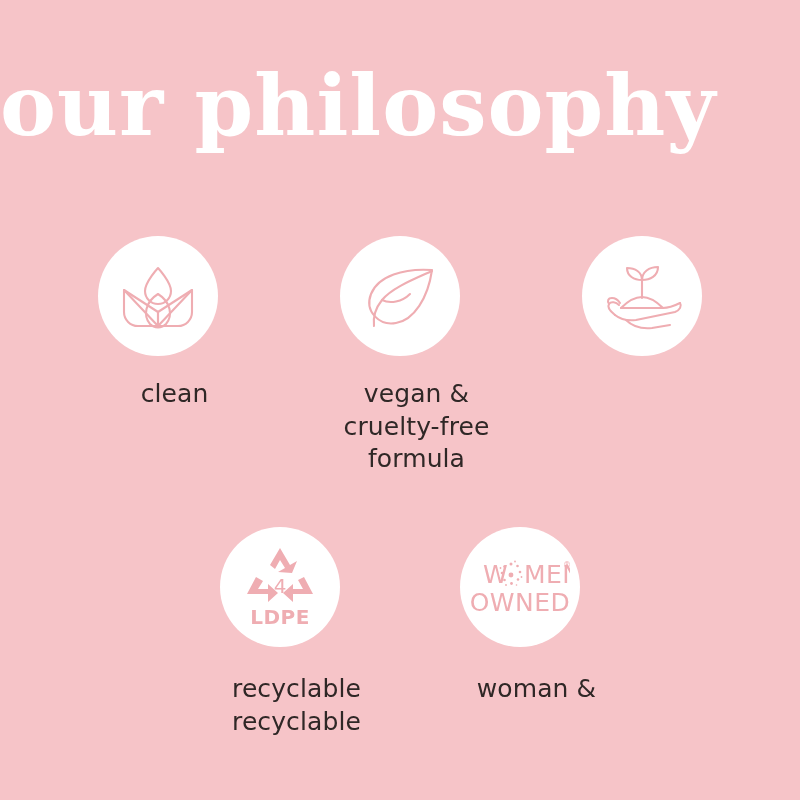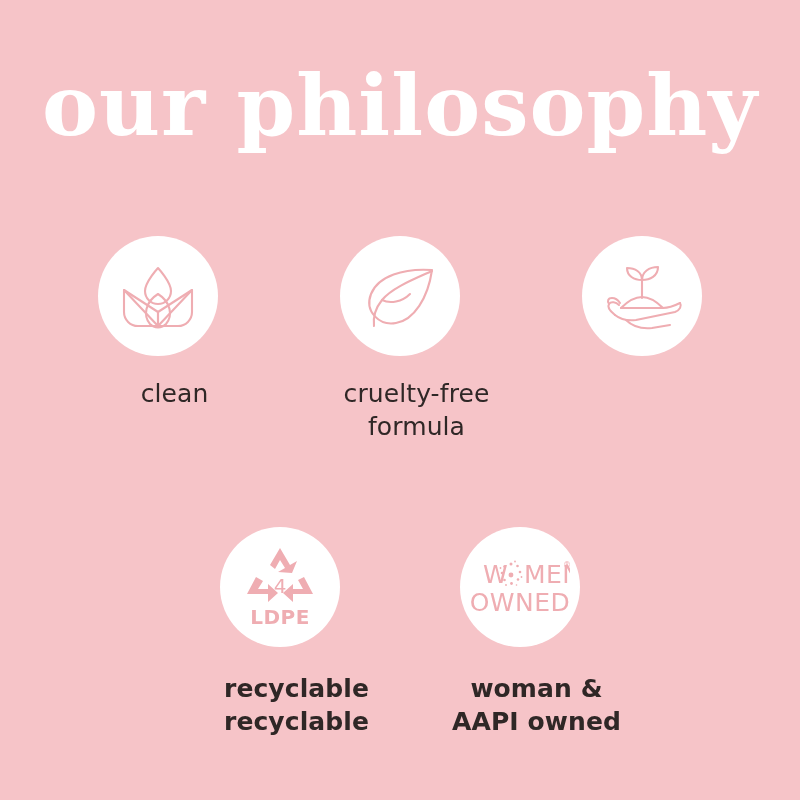--- a/index.html
+++ b/index.html
@@ -19,21 +19,21 @@
     background: #f6c4c8;
     box-sizing: border-box;
   }
 
   
   #title {
     position: absolute;
     top: 64px;
     left: 0;
     width: 800px;
-    text-align: center;
+    text-align: left;
     font-family: "DejaVu Serif", "Liberation Serif", serif;
     font-weight: 700;
     font-size: 84px;
     line-height: 1;
     letter-spacing: 1px;
     color: #ffffff;
     white-space: nowrap;
   }
 
   
@@ -72,21 +72,21 @@
     margin-top: 22px;
     text-align: center;
     color: #2f2726;
     font-family: "DejaVu Sans", "Liberation Sans", sans-serif;
     font-size: 25px;
     line-height: 1.3;
     letter-spacing: 0.1px;
     font-weight: 400;
     margin-left: 33px;
   }
-  #row-bottom .caption { margin-top: 26px; font-weight: bold; }
+  #row-bottom .caption { margin-top: 26px; }
   .caption .line { display: block; }
 </style>
 </head>
 <body>
 
 <div id="poster">
 
   <div id="title">our philosophy</div>
 
   <div class="row" id="row-top">
@@ -116,20 +116,21 @@
       <div class="circle">
         <svg width="92" height="92" viewBox="0 0 92 92" fill="none" stroke="#efadb2" stroke-width="2.1" stroke-linecap="round" stroke-linejoin="round">
 
           <path d="M78 20 C 50 18, 24 26, 17 44 C 10 62, 26 76, 42 73 C 60 70, 74 48, 78 20 Z"></path>
 
           <path d="M78 21 C 58 30, 38 38, 28 50 C 20 60, 19 68, 20 76"></path>
           <path d="M28 50 C 36 54, 48 52, 56 44"></path>
         </svg>
       </div>
       <div class="caption">
+        <span class="line">vegan &amp;</span>
         <span class="line">cruelty-free</span>
         <span class="line">formula</span>
       </div>
     </div>
 
     <div class="badge">
       <div class="circle">
         <svg width="92" height="92" viewBox="0 0 92 92" fill="none" stroke="#efadb2" stroke-width="2.1" stroke-linecap="round" stroke-linejoin="round">
 
           <path d="M46 48 L46 27"></path>
@@ -200,19 +201,18 @@
             <circle cx="46.5" cy="44" r="0.8"></circle>
             <circle cx="29.5" cy="37" r="0.8"></circle>
           </g>
           <text x="54" y="42" font-family="'DejaVu Sans','Liberation Sans',sans-serif" font-size="25" font-weight="400" letter-spacing="0.5" fill="#efadb2">MEN</text>
           <text x="93" y="27" font-family="'DejaVu Sans','Liberation Sans',sans-serif" font-size="8" fill="#efadb2">®</text>
           <text x="50" y="70" text-anchor="middle" font-family="'DejaVu Sans','Liberation Sans',sans-serif" font-size="25" font-weight="400" letter-spacing="0.5" fill="#efadb2">OWNED</text>
         </svg>
       </div>
       <div class="caption">
         <span class="line">woman &amp;</span>
-        <span class="line">AAPI owned</span>
       </div>
     </div>
 
   </div>
 
 </div>
 
 </body></html>

